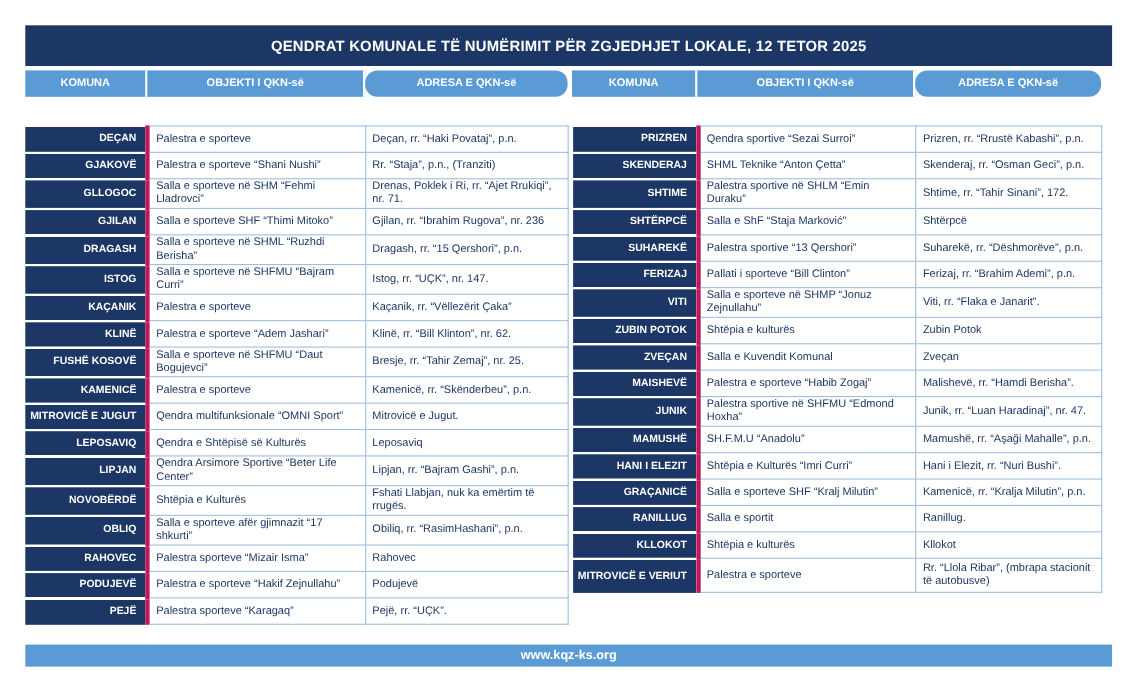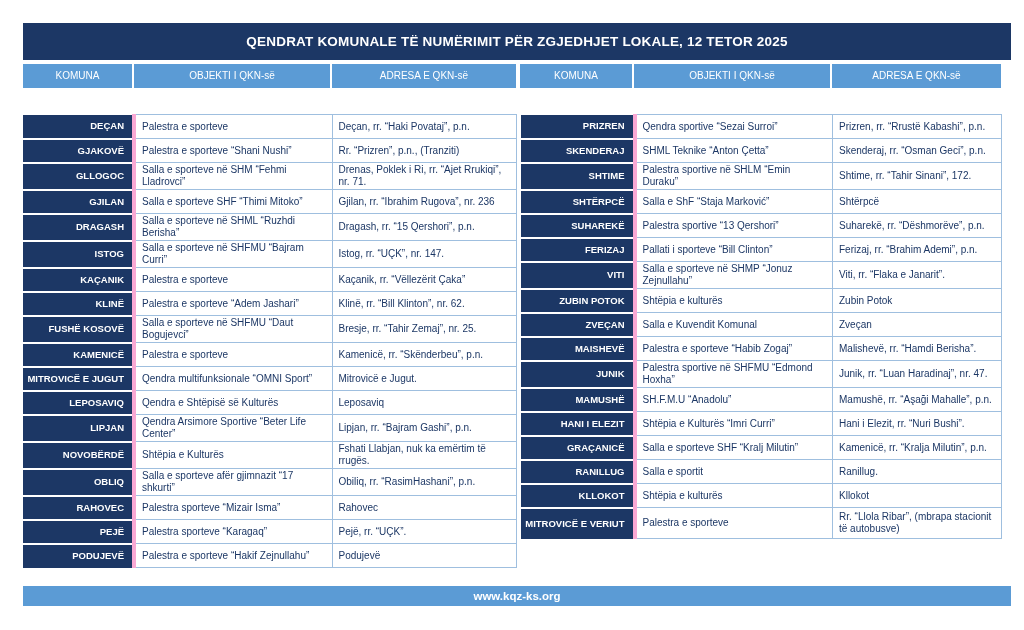--- a/index.html
+++ b/index.html
@@ -22,42 +22,42 @@
     background:var(--navy);
     color:#fff;
     display:flex;align-items:center;justify-content:center;
     font-weight:bold;font-size:13.5px;letter-spacing:.2px;
     margin-bottom:4px;
   }
   .header-row{display:flex;gap:4px;margin-bottom:26px;}
   .header-half{display:flex;}
   .hcell{
     background:var(--blue);
-    color:#fff;font-weight:normal;font-size:10px;
+    color:#fff;font-weight:bold;font-size:10px;
     height:24px;line-height:24px;text-align:center;
     box-sizing:border-box;border-right:2px solid #fff;
   }
-  .hcell:last-child{border-right:none;}
+  .hcell:last-child{border-right:none;border-radius:11px;}
   .hc-l1{width:111px;}.hc-l2{width:198px;}.hc-l3{width:184px;}
   .hc-r1{width:114px;}.hc-r2{width:198px;}.hc-r3{width:169px;}
   .tables{display:flex;gap:4px;align-items:flex-start;}
   table{border-collapse:collapse;table-layout:fixed;}
   td{
     font-size:10px;color:var(--navy);
     height:24px;box-sizing:border-box;
     padding:1px 4px 1px 6px;
     vertical-align:middle;line-height:1.2;
     overflow:hidden;
   }
   td.komuna{
     background:var(--navy);color:#fff;font-weight:bold;
     font-size:9.5px;text-align:right;
     padding-right:8px;padding-left:2px;
     border-bottom:2px solid #fff;
-    border-right:4px solid #f9a8d4;
+    border-right:4px solid #be185d;
     white-space:nowrap;
   }
   td.obj,td.adr{background:#fff;border:1px solid var(--border);}
   tr.tall td{height:31px;}
   tr:last-child td.komuna{border-bottom:none;margin-top:12px;}
   .footer-bar{
     margin-top:18px;height:20px;
     background:var(--blue);
     display:flex;align-items:center;justify-content:center;
   }
@@ -94,21 +94,21 @@
         </colgroup>
       <tbody>
           <tr>
             <td class="komuna">DEÇAN</td>
             <td class="obj">Palestra e sporteve</td>
             <td class="adr">Deçan, rr. “Haki Povataj”, p.n.</td>
           </tr>
           <tr>
             <td class="komuna">GJAKOVË</td>
             <td class="obj">Palestra e sporteve “Shani Nushi”</td>
-            <td class="adr">Rr. “Prizren”, p.n., (Tranziti)</td>
+            <td class="adr">Rr. “Staja”, p.n., (Tranziti)</td>
           </tr>
           <tr>
             <td class="komuna">GLLOGOC</td>
             <td class="obj">Salla e sporteve në SHM “Fehmi Lladrovci”</td>
             <td class="adr">Drenas, Poklek i Ri, rr. “Ajet Rrukiqi”, nr. 71.</td>
           </tr>
           <tr>
             <td class="komuna">GJILAN</td>
             <td class="obj">Salla e sporteve SHF “Thimi Mitoko”</td>
             <td class="adr">Gjilan, rr. “Ibrahim Rugova”, nr. 236</td>
@@ -167,28 +167,28 @@
             <td class="komuna">OBLIQ</td>
             <td class="obj">Salla e sporteve afër gjimnazit “17 shkurti”</td>
             <td class="adr">Obiliq, rr. “RasimHashani”, p.n.</td>
           </tr>
           <tr>
             <td class="komuna">RAHOVEC</td>
             <td class="obj">Palestra sporteve “Mizair Isma”</td>
             <td class="adr">Rahovec</td>
           </tr>
           <tr>
+            <td class="komuna">PODUJEVË</td>
+            <td class="obj">Palestra e sporteve “Hakif Zejnullahu”</td>
+            <td class="adr">Podujevë</td>
+          </tr>
+          <tr>
             <td class="komuna">PEJË</td>
             <td class="obj">Palestra sporteve “Karagaq”</td>
             <td class="adr">Pejë, rr. “UÇK”.</td>
-          </tr>
-          <tr>
-            <td class="komuna">PODUJEVË</td>
-            <td class="obj">Palestra e sporteve “Hakif Zejnullahu”</td>
-            <td class="adr">Podujevë</td>
           </tr>
         </tbody>
     </table>
     <table>
       <colgroup>
           <col style="width:114px">
           <col style="width:198px">
           <col style="width:169px">
         </colgroup>
       <tbody>

